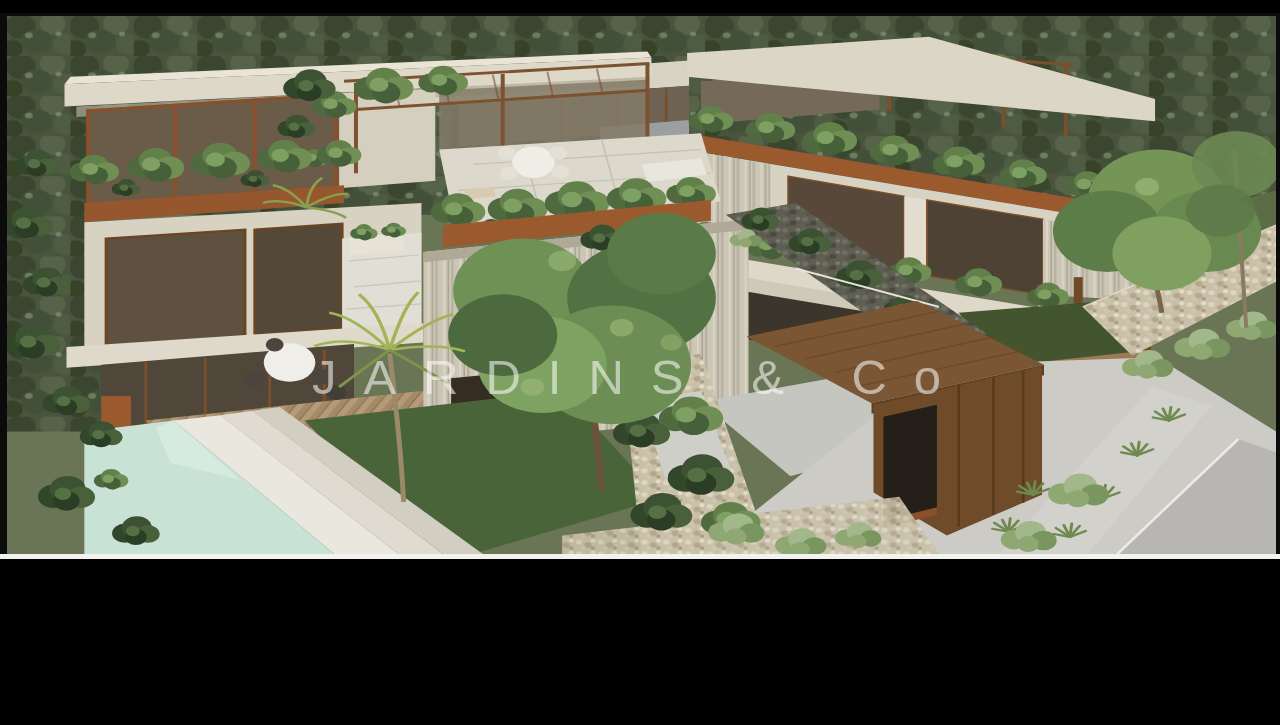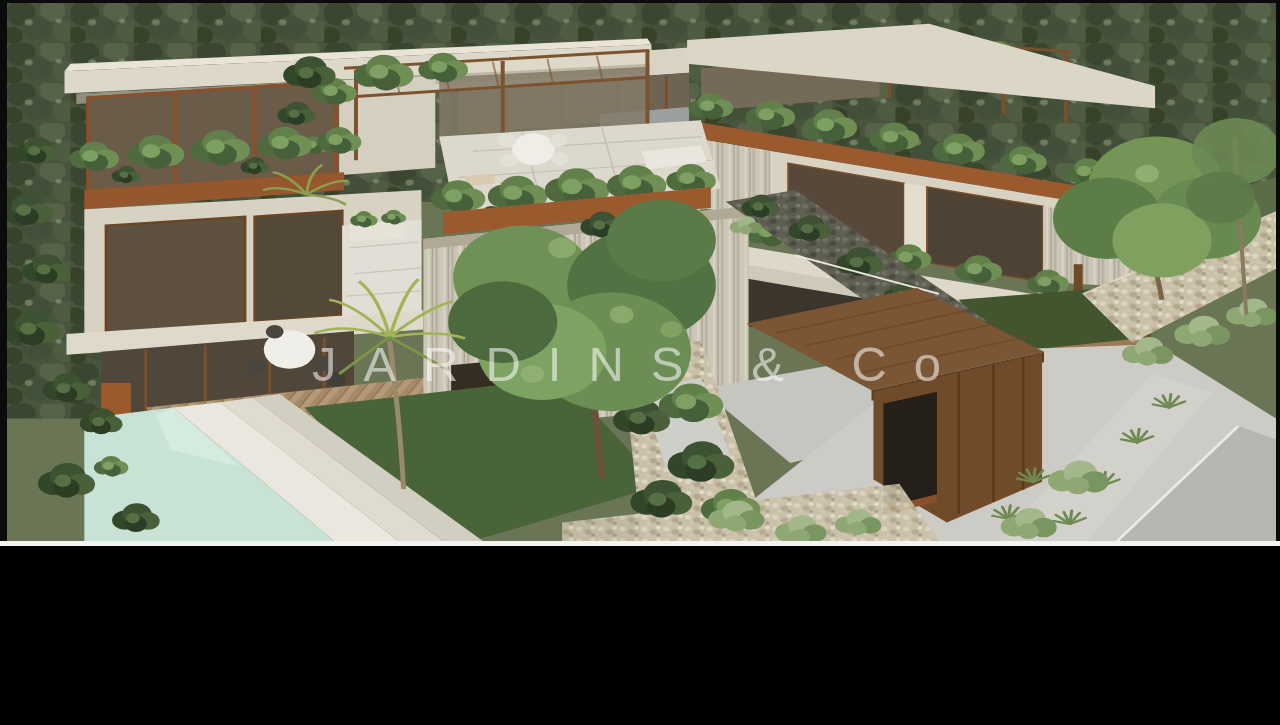--- a/index.html
+++ b/index.html
@@ -1,17 +1,17 @@
 <!DOCTYPE html>
 <html><head>
 <meta charset="utf-8">
 <style>
   html,body{margin:0;padding:0;background:#000;}
   .stage{position:relative;width:1280px;height:546px;background:#0b0b0b;overflow:hidden;
-         font-family:"Liberation Sans",sans-serif;}
+         font-family:"Liberation Sans",sans-serif;margin-top:13px;}
   .scene{position:absolute;top:3px;left:7px;right:4px;bottom:5px;overflow:hidden;background:#49543d;}
   .scene svg{display:block;width:100%;height:100%;}
   .bottom-strip{position:absolute;left:0;right:0;bottom:0;height:5px;background:#f2f2ef;z-index:6;}
   .watermark{position:absolute;left:0;right:0;top:336px;z-index:5;text-align:center;
              color:#ffffff;opacity:.55;font-size:49px;font-weight:300;letter-spacing:27px;
              white-space:nowrap;pointer-events:none;user-select:none;}
 </style>
 </head>
 <body>
 

